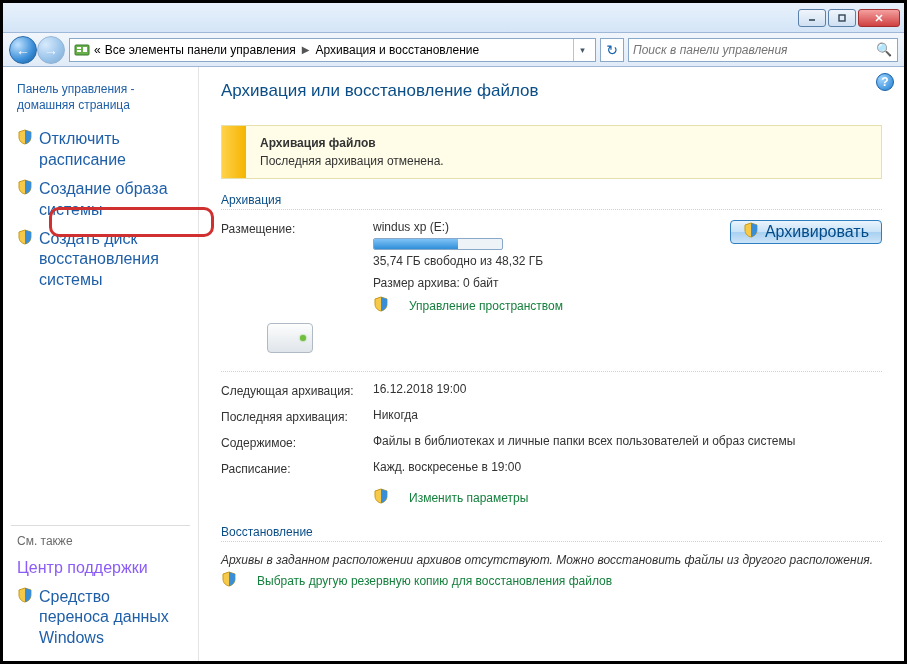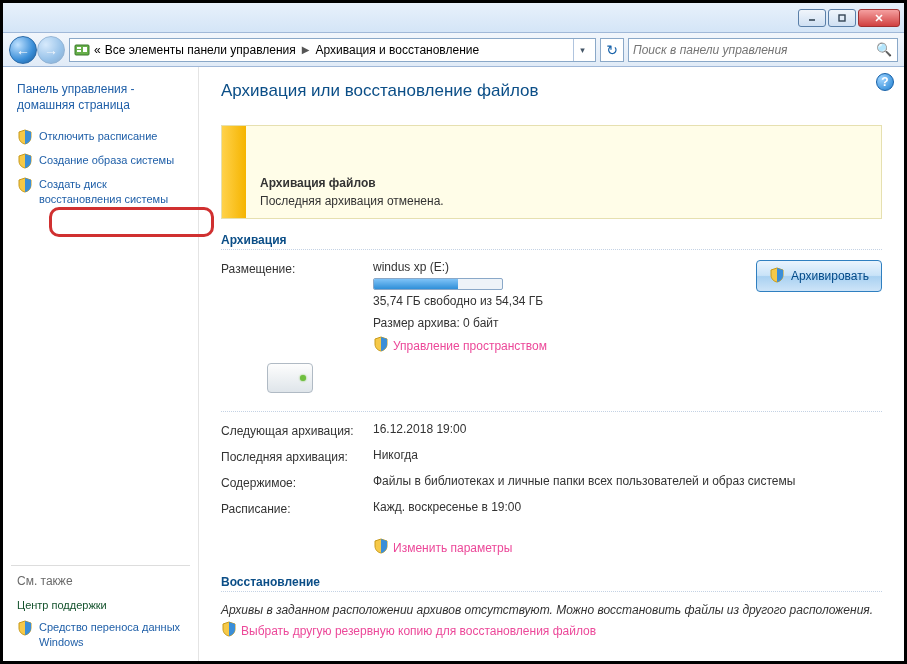--- a/index.html
+++ b/index.html
@@ -26,52 +26,52 @@
 .searchbox { width:270px; height:24px; border:1px solid #8aa8c8; background:#fff; display:flex; align-items:center; padding:0 4px; gap:4px; }
 .searchbox input { border:none; outline:none; flex:1; font-size:12px; font-style:italic; color:#888; }
 .search-icon { color:#3a8ed8; font-size:13px; }
 
 
 .body { flex:1; display:flex; background:#fff; position:relative; }
 .sidebar { width:196px; background:#fff; padding:14px 8px 8px 8px; border-right:1px solid #e4e4e4; display:flex; flex-direction:column; }
 .help-icon { position:absolute; top:6px; right:10px; width:18px; height:18px; border-radius:50%; background:radial-gradient(circle at 30% 30%,#9fd4ff,#1f7fd0); color:#fff; font-size:12px; font-weight:bold; display:flex; align-items:center; justify-content:center; border:1px solid #1560a8; }
 
 .side-home { color:#1f5fa8; font-size:12px; line-height:1.35; padding:0 6px 12px 6px; cursor:pointer; }
-.side-item { display:flex; align-items:flex-start; gap:6px; padding:4px 6px; font-size:11px; color:#1f5fa8; cursor:pointer; border-radius:3px; line-height:1.3; }
+.side-item { display:flex; align-items:flex-start; gap:6px; padding:4px 6px; font-size:16px; color:#1f5fa8; cursor:pointer; border-radius:3px; line-height:1.3; }
 .side-item .shield { flex-shrink:0; width:16px; height:16px; }
 .side-item.highlight { position:relative; }
 .red-callout { position:absolute; left:46px; top:140px; width:165px; height:30px; border:3px solid #d03030; border-radius:10px; pointer-events:none; }
 
 .side-spacer { flex:1; }
 .side-sep { border-top:1px solid #ddd; margin:6px 0 8px 0; }
 .side-footer-title { color:#6a6a6a; font-size:12px; padding:0 6px 6px 6px; }
 
 .content { flex:1; padding:14px 22px 10px 22px; overflow-y:auto; font-size:12px; color:#333; position:relative; }
 .page-title { color:#0b4e87; font-size:17px; margin-bottom:24px; font-weight:normal; }
 
 .banner { display:flex; background:#fffde8; border:1px solid #e6e0b0; margin-bottom:14px; }
 .banner-stripe { width:24px; background:linear-gradient(90deg,#ffd24a,#f5b400); }
-.banner-body { padding:10px 14px;margin-top:40px; }
+.banner-body { padding:10px 14px; }
 .banner-title { font-weight:bold; font-size:12px; margin-bottom:4px; }
 
 .section-head { color:#0b4e87; font-size:12px; border-bottom:1px solid #d8e2ee; padding-bottom:2px; margin:6px 0 10px 0; }
-.section-head.dashed { border-bottom:1px dotted #c4d2e4;font-weight:bold; }
+.section-head.dashed { border-bottom:1px dotted #c4d2e4; }
 
 .grid { display:grid; grid-template-columns: 140px 1fr auto; gap:2px 12px; align-items:start; }
 .lbl { color:#333; padding-top:2px; }
 .val { color:#333; }
 .progressbar { width:130px; height:12px; border:1px solid #8aa8c8; background:#eef3f8; border-radius:2px; position:relative; overflow:hidden; margin:4px 0; }
 .progressbar .fill { height:100%; width:66%; background:linear-gradient(#7fc3f7,#2f8fd8); }
 .drive-icon { width:48px; height:38px; margin:2px auto 0 auto; }
 .drive-icon .d1 { width:46px; height:30px; border:1px solid #b0bac4; border-radius:4px; background:linear-gradient(#fdfdfd,#dfe5ea); position:relative; }
 .drive-icon .d1::after { content:""; position:absolute; right:6px; top:11px; width:6px; height:6px; border-radius:50%; background:#6fbf3f; box-shadow:0 0 2px #6fbf3f; }
 
-.btn-primary { display:inline-flex; align-items:center; gap:6px; height:32px; padding:0 12px; border:1px solid #2f7fc0; border-radius:4px; background:linear-gradient(#eaf4fd,#c9e3f8 48%,#a9d1f1 52%,#cde4f8); color:#034a88; font-size:12px; cursor:default; }
-
-.linkline { display:inline-flex; align-items:center; gap:4px; color:#ec4899; cursor:pointer; }
+.btn-primary { display:inline-flex; align-items:center; gap:6px; height:24px; padding:0 12px; border:1px solid #2f7fc0; border-radius:4px; background:linear-gradient(#eaf4fd,#c9e3f8 48%,#a9d1f1 52%,#cde4f8); color:#034a88; font-size:16px; cursor:default; }
+
+.linkline { display:inline-flex; align-items:center; gap:20px; color:#15803d; cursor:pointer; }
 
 .table { display:grid; grid-template-columns: 140px 1fr; row-gap:10px; column-gap:12px; margin-top:6px; }
 .table .lbl { color:#333; }
 .table .val { color:#333; }
 
 .restore-text { color:#333; margin:4px 0 2px 0; line-height:1.45;font-style:italic; }
 
 
 .shield svg { width:16px; height:16px; }
 </style>
@@ -160,21 +160,21 @@
         <span class="shield"><svg viewBox="0 0 16 16">
               <path d="M8 1 L14 3 V8 C14 12 11 14.5 8 15 C5 14.5 2 12 2 8 V3 Z" fill="#f6c948" stroke="#c79a1a"></path>
               <path d="M8 1 L14 3 V8 C14 12 11 14.5 8 15 Z" fill="#3a8ed8"></path>
             </svg></span>
         <span>Создать диск восстановления системы</span>
       </div>
 
       <div class="side-spacer"></div>
       <div class="side-sep"></div>
       <div class="side-footer-title">См. также</div>
-      <div class="side-item" style="color:#14532d;text-align:center;">
+      <div class="side-item" style="color:#8b5cf6;text-align:center;">
         <span>Центр поддержки</span>
       </div>
       <div class="side-item">
         <span class="shield"><svg viewBox="0 0 16 16">
               <path d="M8 1 L14 3 V8 C14 12 11 14.5 8 15 C5 14.5 2 12 2 8 V3 Z" fill="#f6c948" stroke="#c79a1a"></path>
               <path d="M8 1 L14 3 V8 C14 12 11 14.5 8 15 Z" fill="#3a8ed8"></path>
             </svg></span>
         <span>Средство переноса данных Windows</span>
       </div>
     </div>
@@ -194,21 +194,21 @@
 
       <div class="section-head dashed">Архивация</div>
 
       <div class="grid" style="margin-bottom:8px;">
         <div class="lbl">Размещение:</div>
         <div>
           <div class="val">windus xp (E:)</div>
           <div class="progressbar">
               <div class="fill"></div>
             </div>
-          <div class="val">35,74 ГБ свободно из 54,34 ГБ</div>
+          <div class="val">35,74 ГБ свободно из 48,32 ГБ</div>
           <div class="val" style="margin-top:8px">Размер архива: 0 байт</div>
           <div class="linkline" style="margin-top:6px">
             <span class="shield"><svg viewBox="0 0 16 16" width="16" height="16">
                   <path d="M8 1 L14 3 V8 C14 12 11 14.5 8 15 C5 14.5 2 12 2 8 V3 Z" fill="#f6c948" stroke="#c79a1a"></path>
                   <path d="M8 1 L14 3 V8 C14 12 11 14.5 8 15 Z" fill="#3a8ed8"></path>
                 </svg></span>
             <span>Управление пространством</span>
           </div>
         </div>
         <div>
@@ -238,21 +238,21 @@
 
         <div class="lbl">Последняя архивация:</div>
         <div class="val">Никогда</div>
 
         <div class="lbl">Содержимое:</div>
         <div class="val">Файлы в библиотеках и личные папки всех пользователей и образ системы</div>
 
         <div class="lbl">Расписание:</div>
         <div>
           <div class="val">Кажд. воскресенье в 19:00</div>
-          <div class="linkline" style="margin-top:24px">
+          <div class="linkline" style="margin-top:14px">
             <span class="shield"><svg viewBox="0 0 16 16" width="16" height="16">
                   <path d="M8 1 L14 3 V8 C14 12 11 14.5 8 15 C5 14.5 2 12 2 8 V3 Z" fill="#f6c948" stroke="#c79a1a"></path>
                   <path d="M8 1 L14 3 V8 C14 12 11 14.5 8 15 Z" fill="#3a8ed8"></path>
                 </svg></span>
             <span>Изменить параметры</span>
           </div>
         </div>
       </div>
 
       <div class="section-head dashed" style="margin-top:18px">Восстановление</div>

